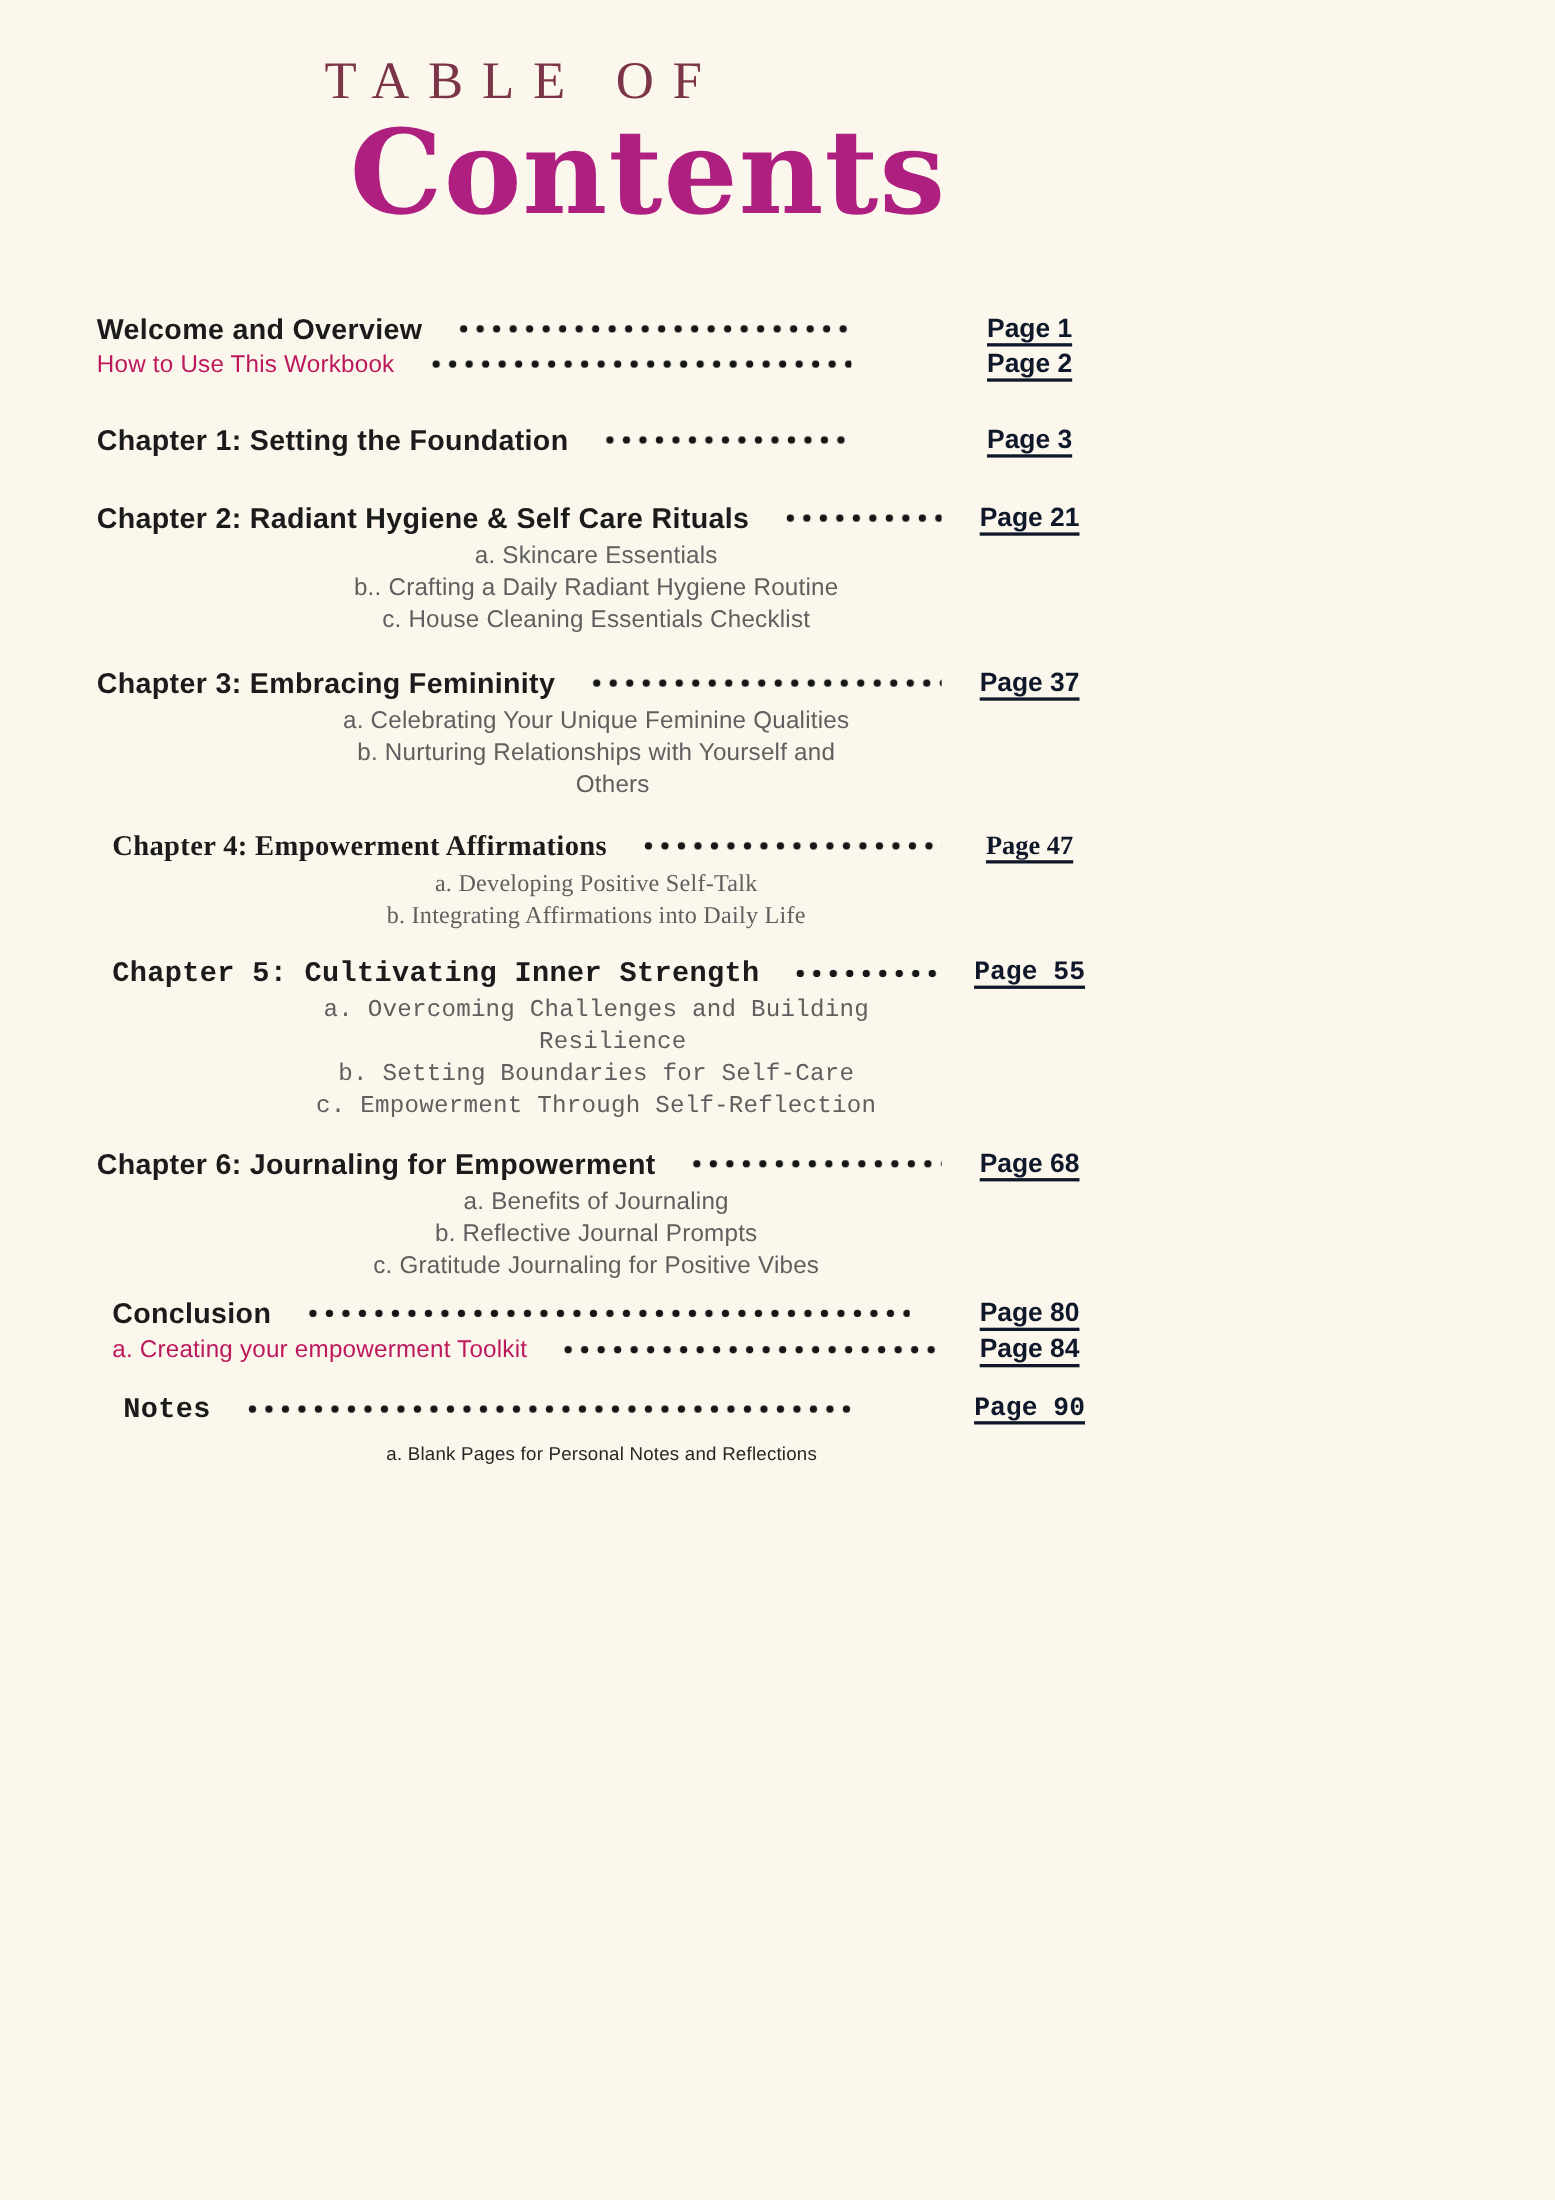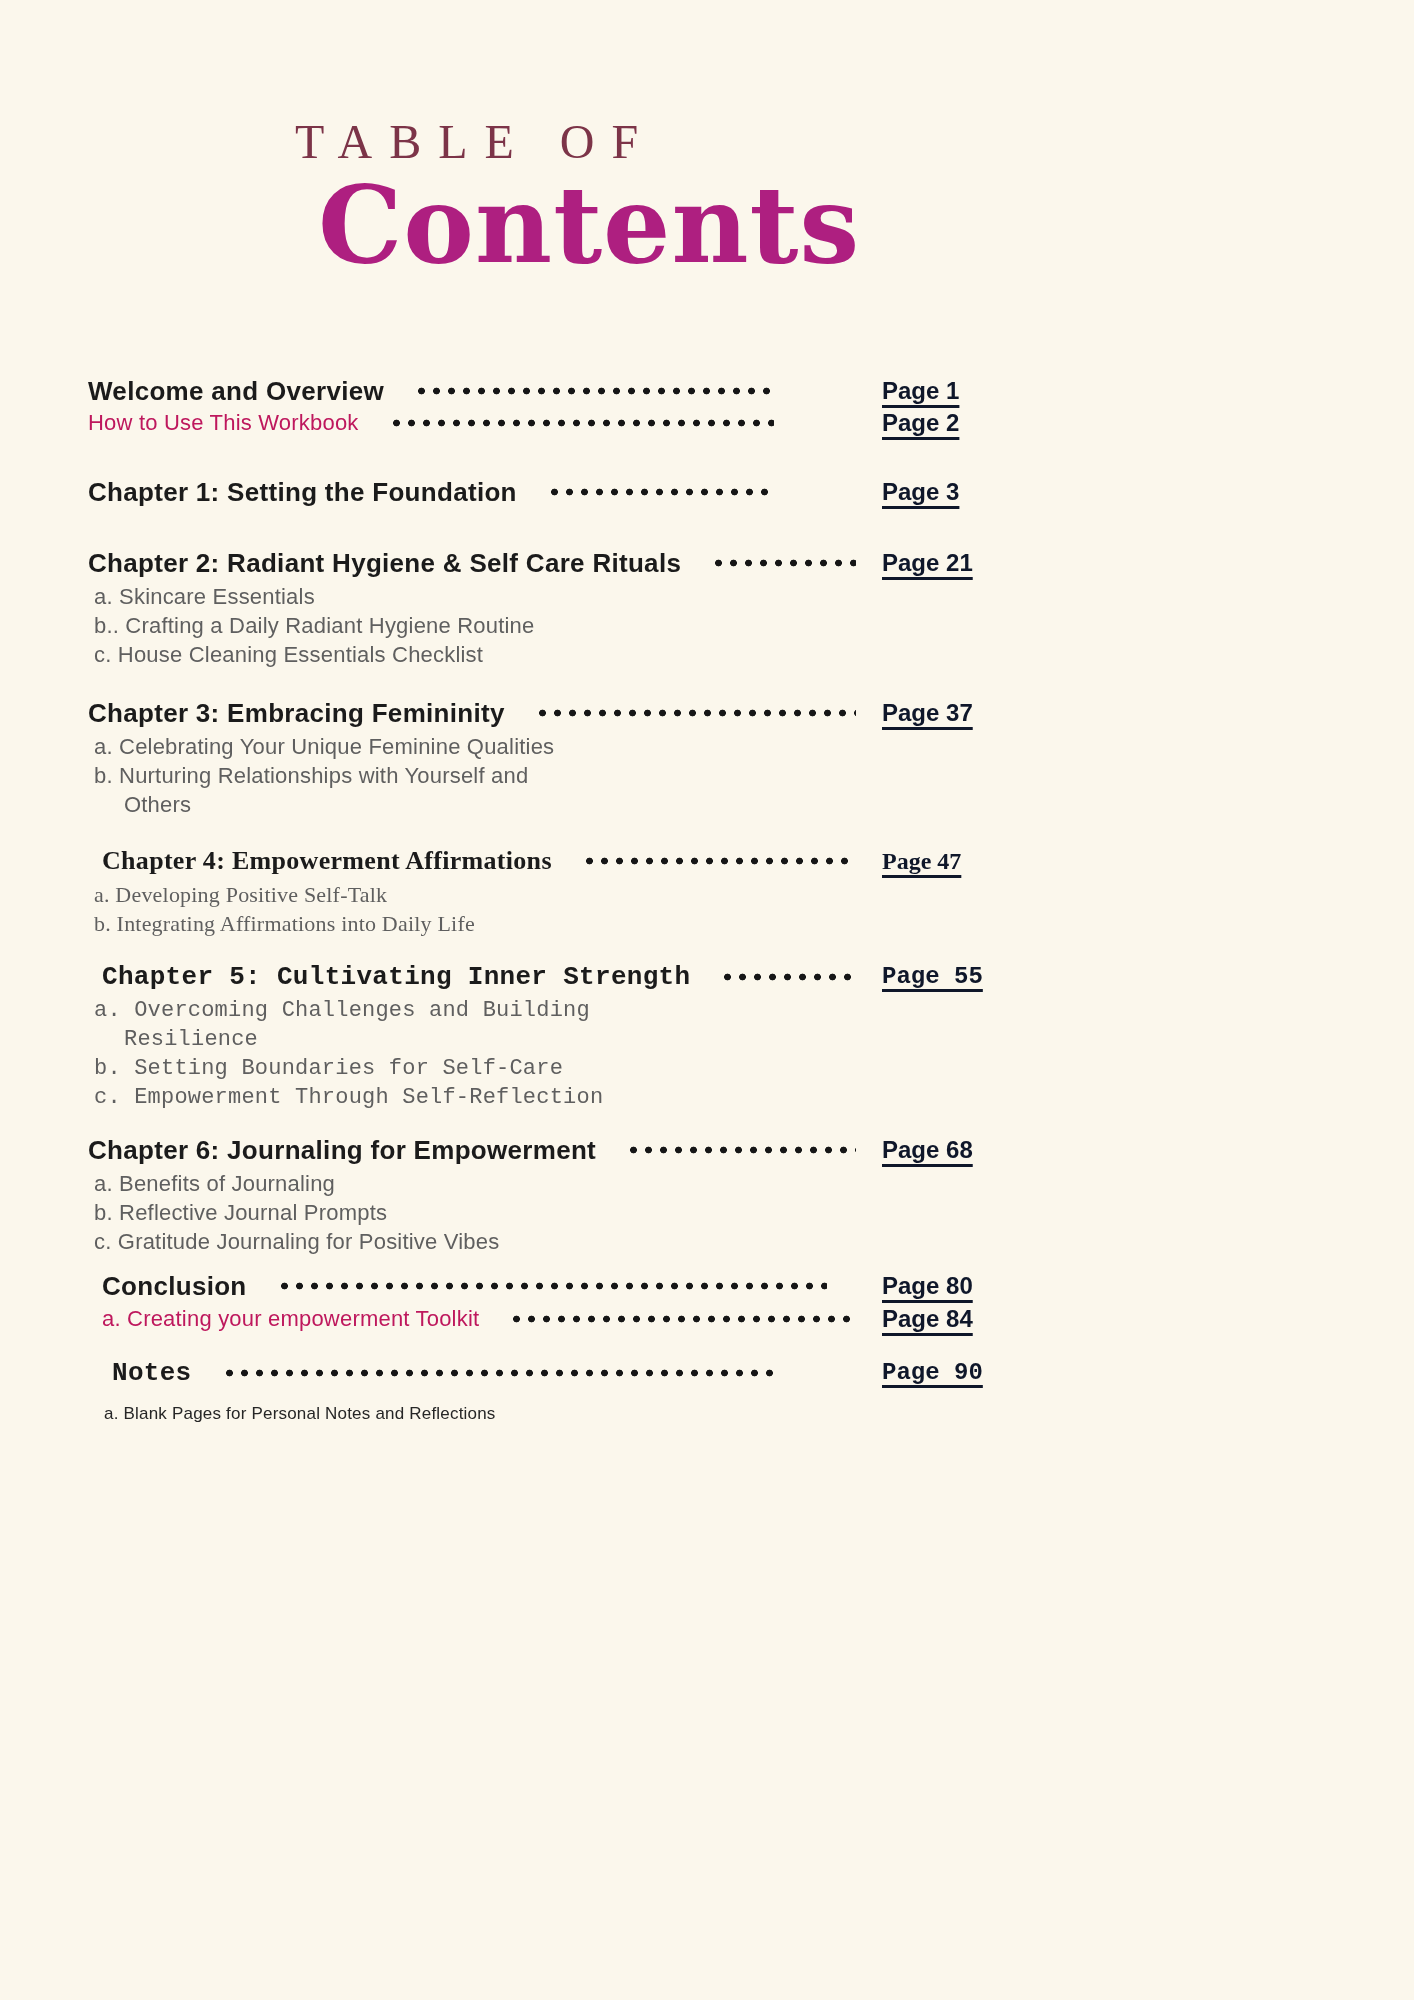--- a/index.html
+++ b/index.html
@@ -5,42 +5,42 @@
   * { margin:0; padding:0; box-sizing:border-box; }
   html, body { width:1414px; }
   body {
     background:#fbf7ec;
     font-family:"Liberation Sans", sans-serif;
     color:#1b1b1b;
   }
   .sheet { width:1414px; height:2000px; position:relative; overflow:hidden; }
 
   
-  .hdr { padding-top:114px; }
+  .hdr { padding-top:46px; }
   .kicker {
     margin-left:295px;
     font-family:"Liberation Serif", serif;
     font-size:48px;
     letter-spacing:17px;
     color:#7c3448;
     font-weight:400;
   }
   .big-title {
     margin-left:318px;
     margin-top:-12px;
     font-family:"DejaVu Serif", serif;
     font-weight:bold;
     font-size:106px;
     line-height:135px;
     color:#ae1f80;
     letter-spacing:1px;
   }
 
   
-  .toc { width:902px; margin-left:88px; margin-top:84px; }
+  .toc { width:902px; margin-left:88px; margin-top:60px;text-align:center; }
   section.block { }
   .row { display:flex; align-items:center; }
   .ttl {
     font-weight:bold;
     font-size:26px;
     line-height:30px;
     color:#1b1b1b;
     white-space:nowrap;
     letter-spacing:0.3px;
     flex:0 0 auto;

